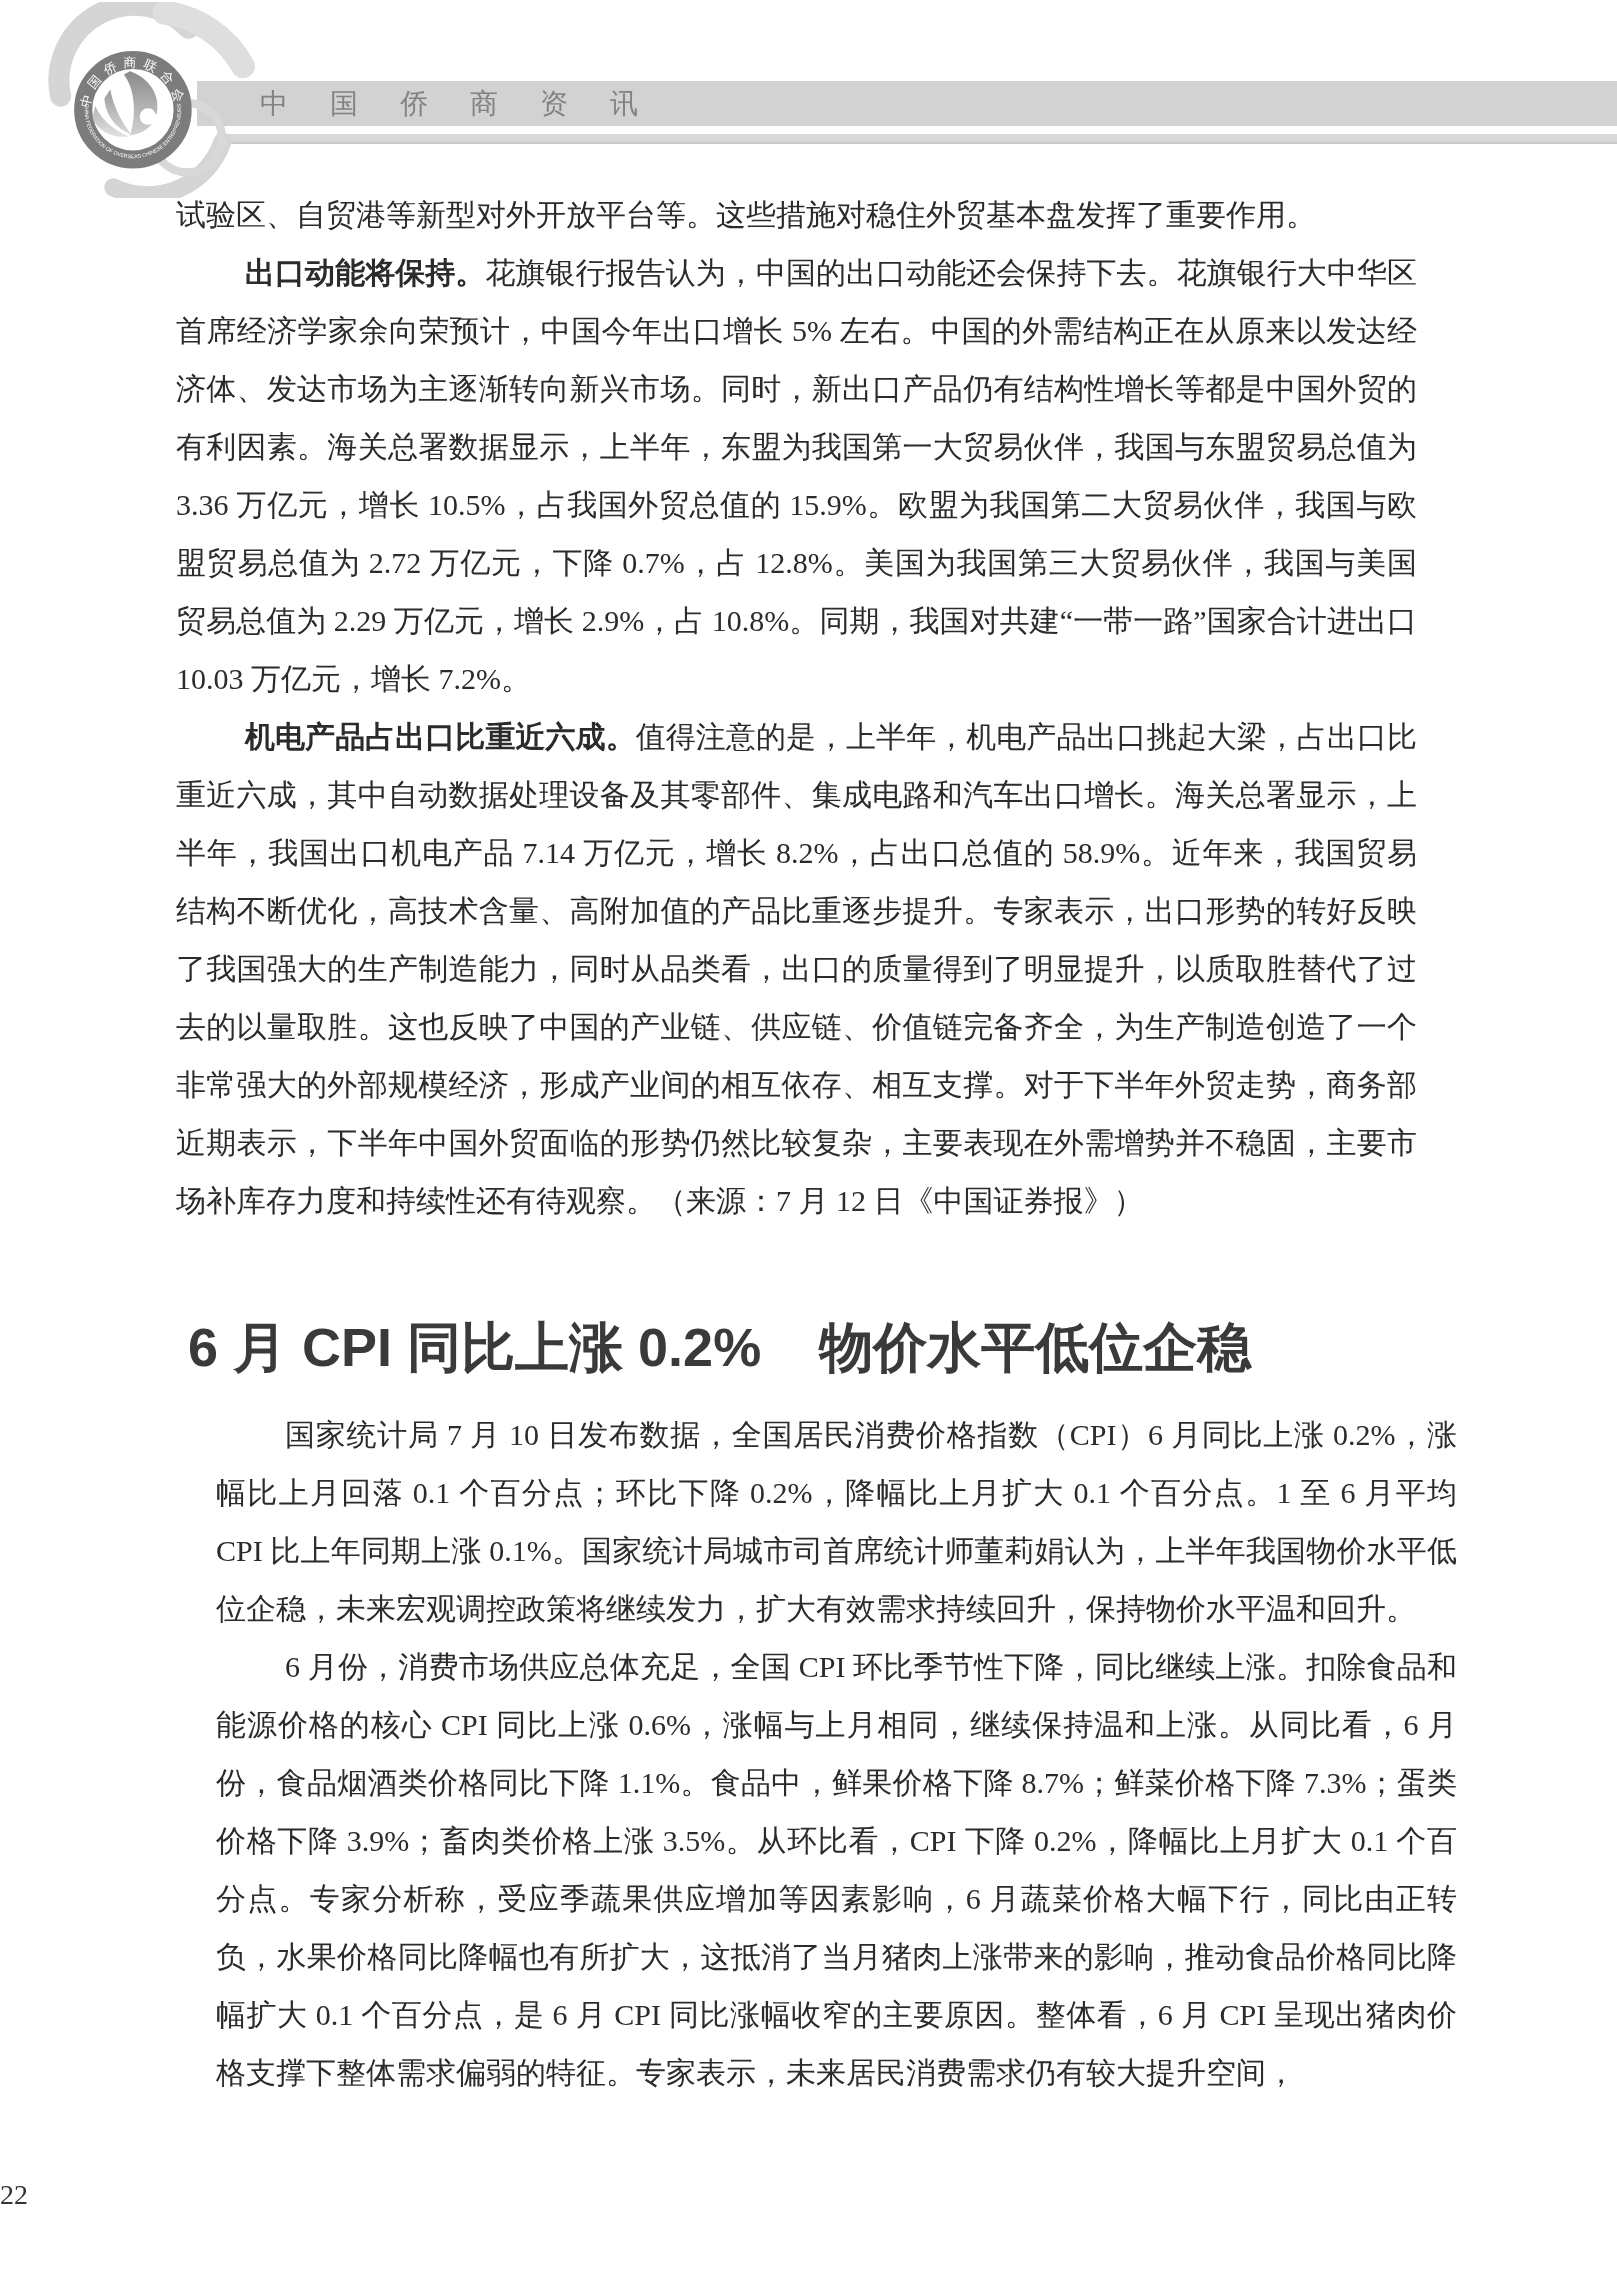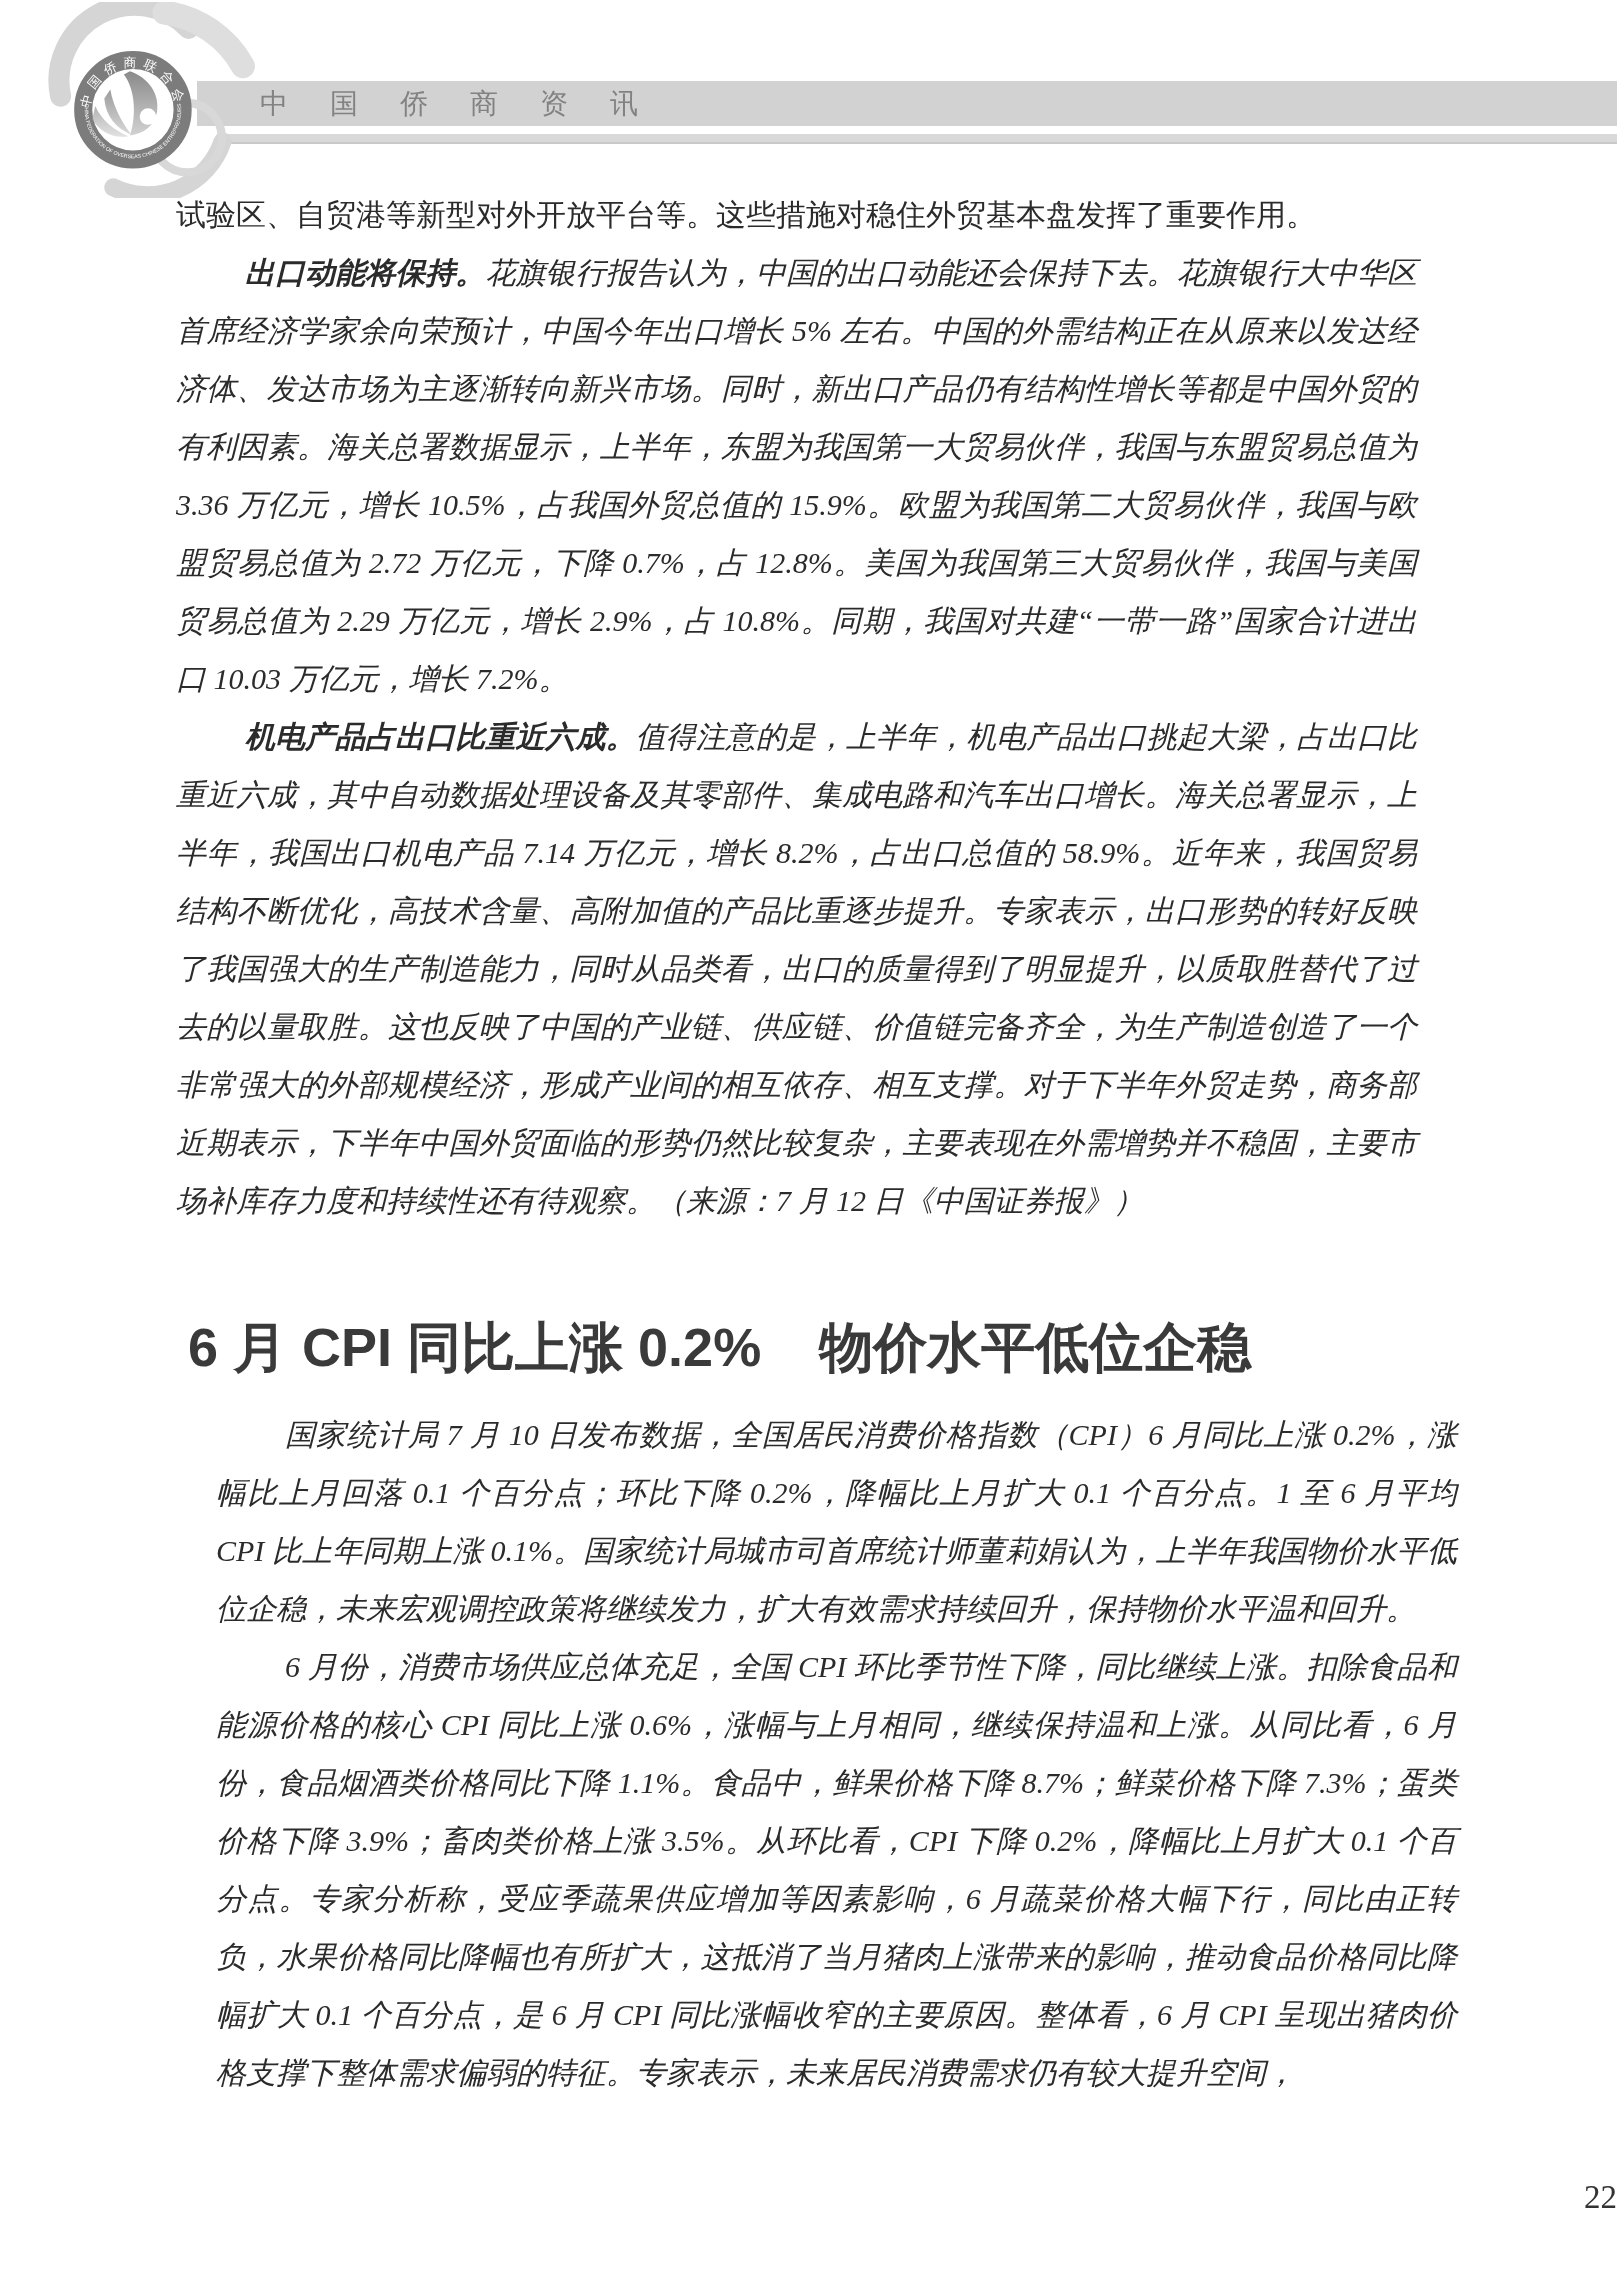--- a/index.html
+++ b/index.html
@@ -25,35 +25,35 @@
   }
   .logo-wrap { position:absolute; left:38px; top:1.5px; width:226px; height:196px; }
 
   
   .bodytext {
     position:absolute; left:176px; width:1241px;
     font-size:30px; line-height:58px; text-align:justify;
     text-justify:inter-ideograph; color:#2b2b2b;
   }
   .bodytext p { margin:0; }
-  .bodytext p.indent { text-indent:69px;font-style:italic; }
+  .bodytext p.indent { text-indent:69px; }
   .lead { font-weight:bold; }
   #article1-body { top:186px; }
   #article2-body { top:1406px;margin-left:40px; }
 
   .section-heading {
     position:absolute; left:188px; width:1241px; top:1312px;
     text-align:left; font-family:"Liberation Sans", sans-serif;
     font-weight:bold; font-size:54px; color:#3a3a3a; white-space:nowrap;
   }
   .section-heading .part2 { margin-left:58px; }
 
   .page-number {
-    position:absolute; left:0; width:100%; top:2179px; text-align:right;
-    font-size:33px; color:#333333; font-family:"Liberation Serif", serif;
+    position:absolute; left:0; width:100%; top:2179px; text-align:left;
+    font-size:28px; color:#333333; font-family:"Liberation Serif", serif;
   }
 </style>
 </head>
 <body>
 
 <div class="page">
 
   <div class="banner-bar"></div>
   <div class="accent-bar"></div>
   <div class="banner-title">中国侨商资讯</div>

